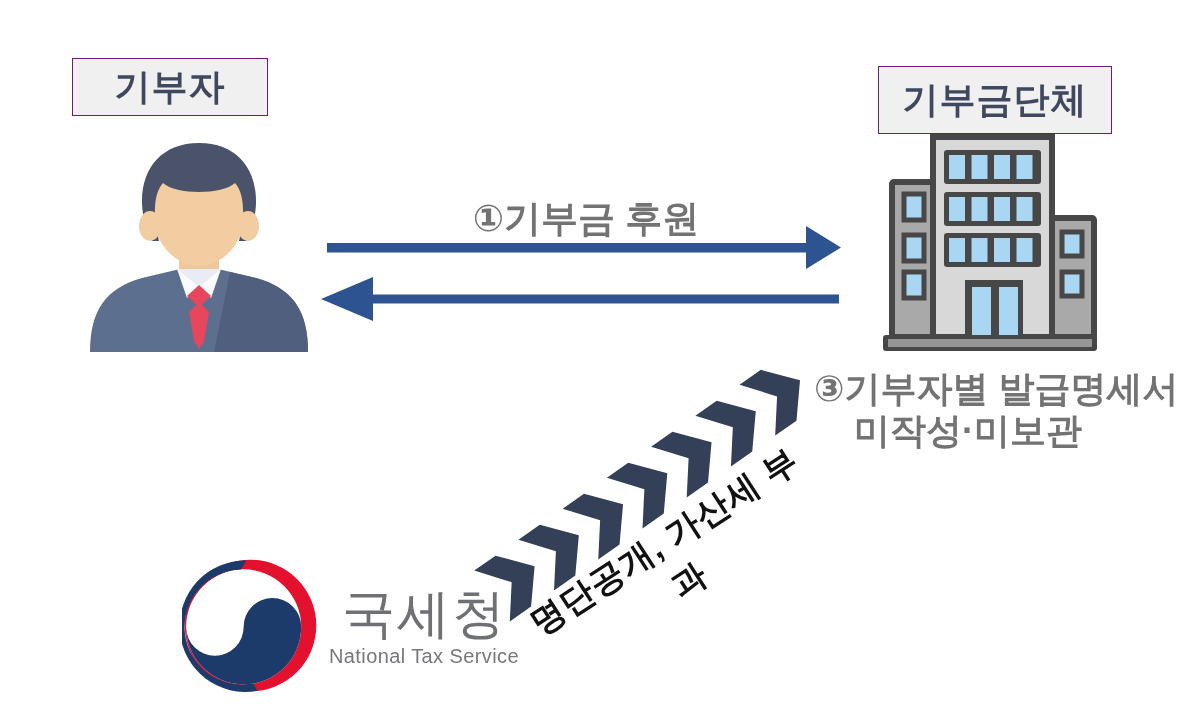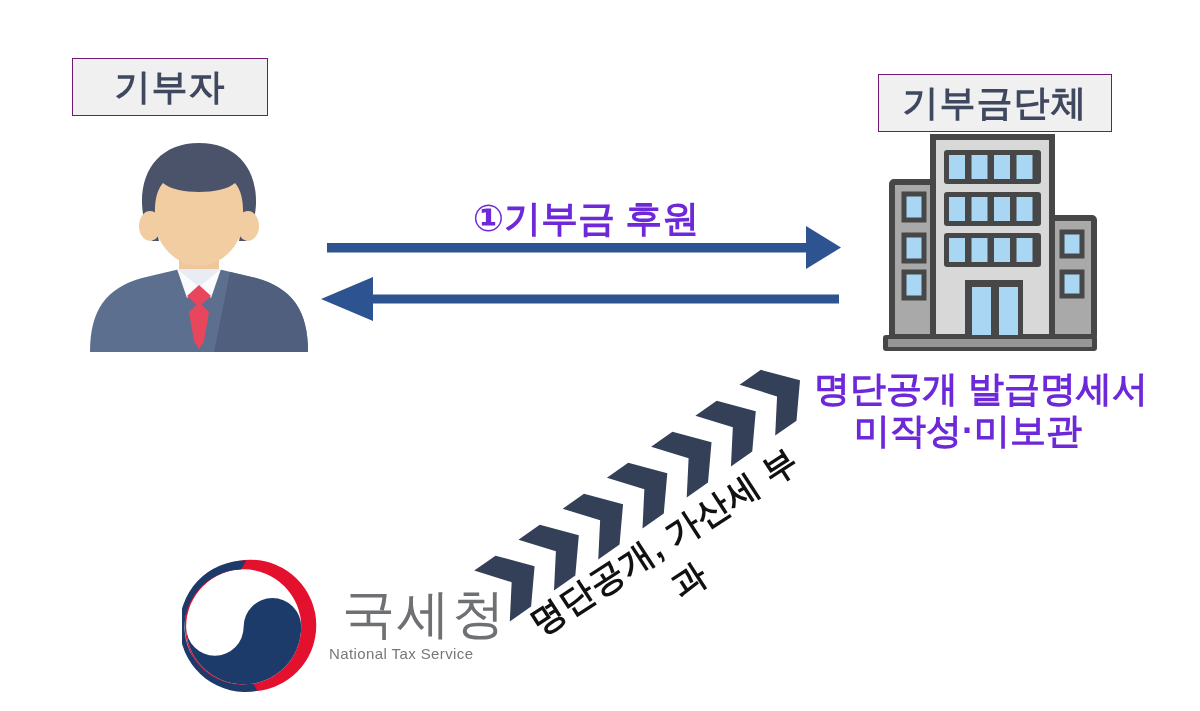--- a/index.html
+++ b/index.html
@@ -8,33 +8,33 @@
     font-family:"Liberation Sans","DejaVu Sans",sans-serif;
   }
   .abs{position:absolute;}
   .actor-box{
     position:absolute;box-sizing:border-box;
     border:1px solid #701a75;background:#f0f0f0;color:#3f485e;
     font-weight:bold;display:flex;align-items:center;justify-content:center;
     letter-spacing:1px;
   }
   #donor-box{left:72px;top:58px;width:196px;height:58px;font-size:36px;}
-  #org-box{left:878px;top:74px;width:234px;height:58px;font-size:36px;}
-  .flow-text{position:absolute;font-weight:bold;color:#6d28d9;}
+  #org-box{left:878px;top:66px;width:234px;height:68px;font-size:36px;}
+  .flow-text{position:absolute;font-weight:bold;color:#737373;}
   #flow1{left:386px;top:194px;width:400px;text-align:center;font-size:37px;}
   #flow2{left:392px;top:312px;width:480px;text-align:center;font-size:37px;}
   #flow3{left:814px;top:368px;font-size:36px;line-height:42px;}
   #flow3 .line2{margin-left:40px;}
   #penalty-label{
     position:absolute;left:507px;top:515px;width:340px;text-align:center;
     font-size:34px;font-weight:bold;color:#111;letter-spacing:1px;
     transform:rotate(-33deg);transform-origin:center center;
   }
   #nts-ko{position:absolute;left:342px;top:579px;font-size:53px;color:#6e7073;letter-spacing:2px;font-weight:500;}
-  #nts-en{position:absolute;left:329px;top:645px;font-size:15px;color:#77787b;letter-spacing:0.4px;}
+  #nts-en{position:absolute;left:329px;top:645px;font-size:20px;color:#77787b;letter-spacing:0.4px;}
   svg{display:block;}
 </style>
 </head>
 <body>
 
 <div class="canvas">
 
   <div class="actor-box" id="donor-box">
     <span>기부자</span>
   </div>
@@ -100,21 +100,21 @@
       <path d="M0 -31 L26 -31 L52 0 L26 31 L0 31 L24 0 Z" transform="translate(108,0)"></path>
       <path d="M0 -31 L26 -31 L52 0 L26 31 L0 31 L24 0 Z" transform="translate(162,0)"></path>
       <path d="M0 -31 L26 -31 L52 0 L26 31 L0 31 L24 0 Z" transform="translate(216,0)"></path>
       <path d="M0 -31 L26 -31 L52 0 L26 31 L0 31 L24 0 Z" transform="translate(270,0)"></path>
       <path d="M0 -31 L26 -31 L52 0 L26 31 L0 31 L24 0 Z" transform="translate(324,0)"></path>
     </g>
   </svg>
 
   <div class="flow-text" id="flow1">①기부금 후원</div>
   <div class="flow-text" id="flow3">
-    <div class="line1">명단공개 발급명세서</div>
+    <div class="line1">③기부자별 발급명세서</div>
     <div class="line2">미작성·미보관</div>
   </div>
 
   <div id="penalty-label">명단공개, 가산세 부과</div>
 
   <svg class="abs" style="left:182px;top:557px" width="137" height="137" viewBox="0 0 100 100">
     <circle cx="50" cy="50" r="48" fill="#e3112e"></circle>
     <circle cx="45" cy="51" r="42" fill="#ffffff"></circle>
     <path d="M47 2.5 A48 48 0 1 0 55 97.7 L52 92.4 A42 42 0 1 1 43 9.2 Z" fill="#1c3a6a"></path>
     <path d="M3 51 A21 21 0 0 0 45 51 A21 21 0 0 1 87 51 A42 42 0 0 1 3 51 Z" fill="#1c3a6a"></path>

